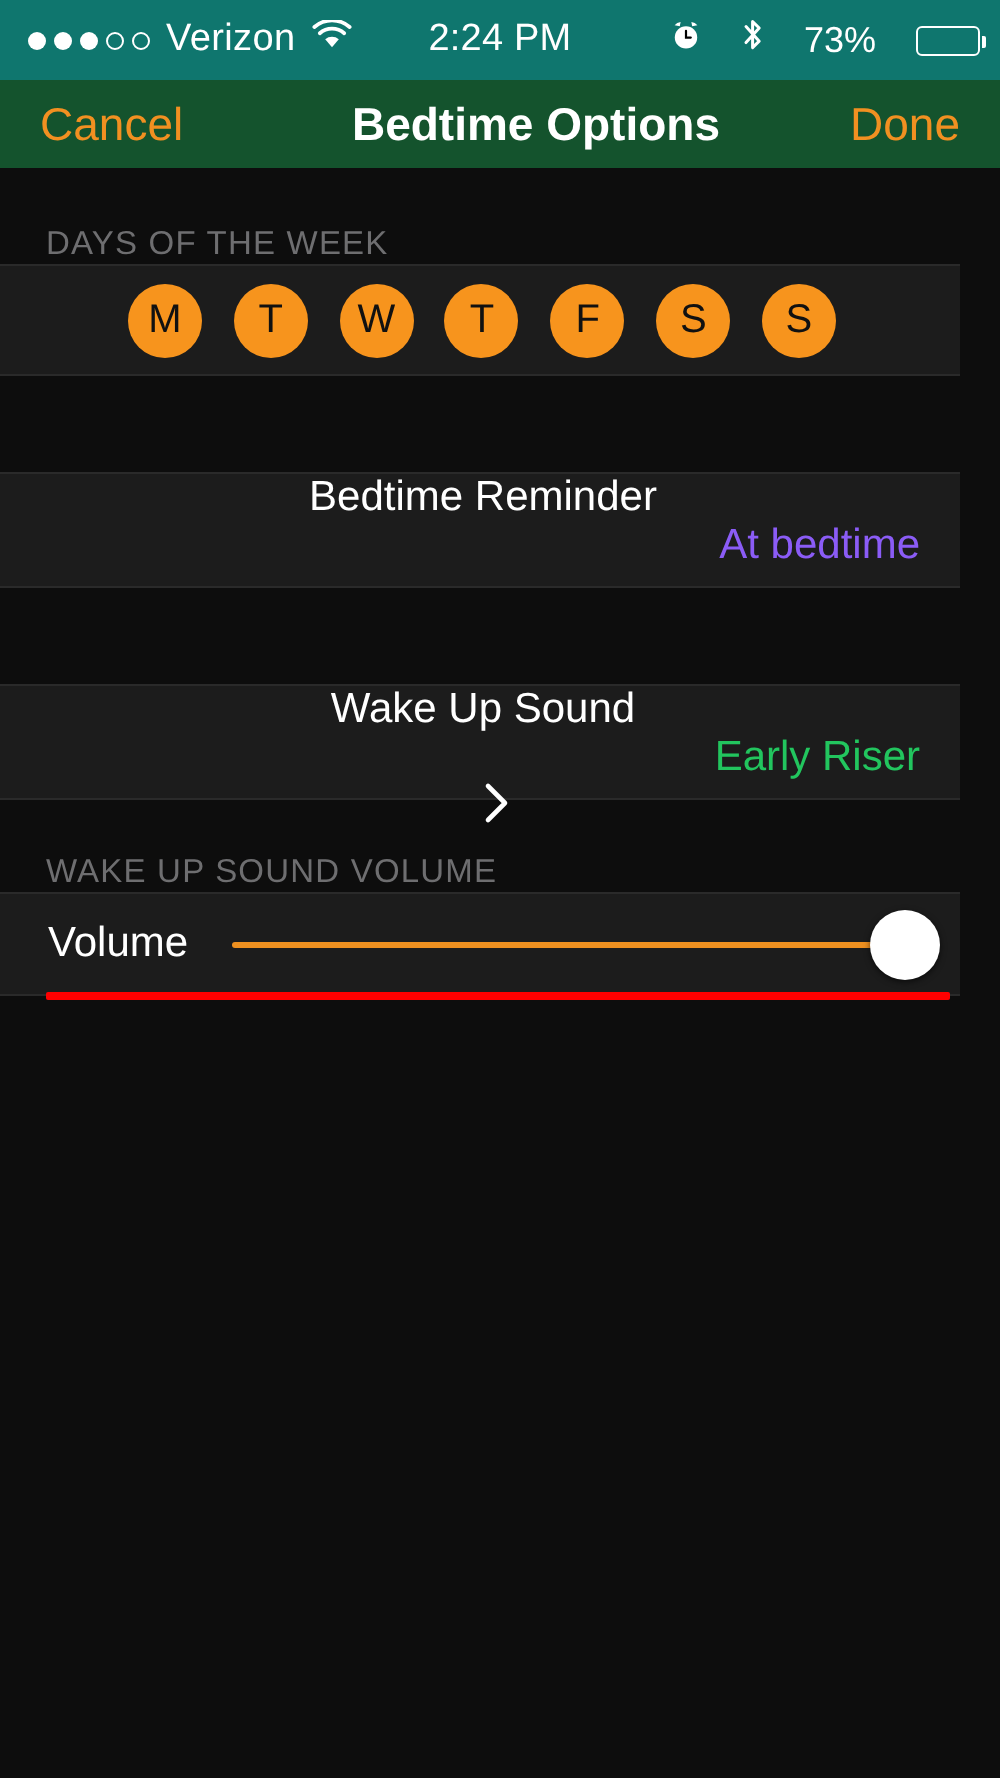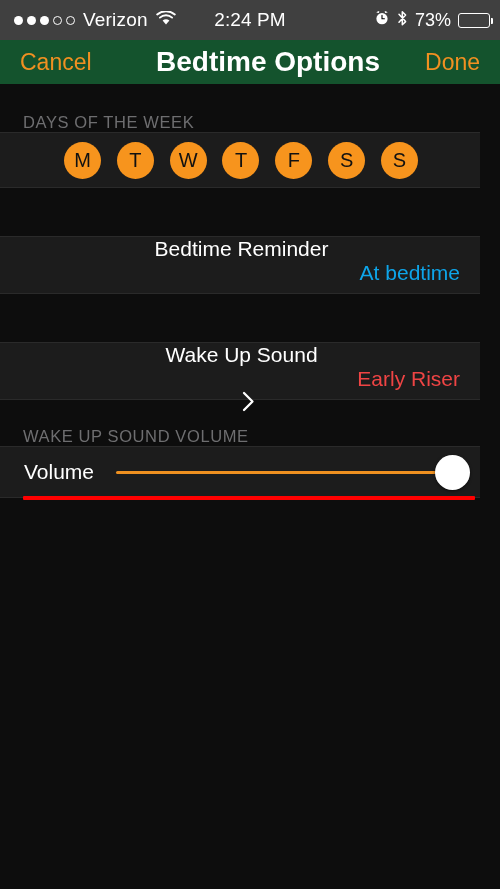--- a/index.html
+++ b/index.html
@@ -18,21 +18,21 @@
     height: 889px;
     background: #0d0d0d;
   }
 
   
   .status-bar {
     position: absolute;
     top: 0; left: 0;
     width: 500px;
     height: 40px;
-    background: #404040;
+    background: #0f766e;
     display: flex;
     align-items: center;
     color: #ffffff;
   }
   .status-left {
     display: flex;
     align-items: center;
     margin-left: 14px;
     gap: 8px;
   }
@@ -60,21 +60,21 @@
     font-weight: normal;
     letter-spacing: .1px;
     color: #ffffff;
     pointer-events: none;
   }
   .status-right {
     position: absolute;
     right: 10px;
     display: flex;
     align-items: center;
-    gap: 7px;
+    gap: 20px;
   }
   .batt-pct { font-size: 18px; color: #ffffff; }
   .batt-shell {
     position: relative;
     width: 32px; height: 15px;
     border: 1.4px solid #ffffff;
     border-radius: 3px;
     padding: 1.5px;
   }
   .batt-fill {
@@ -108,21 +108,21 @@
     font-family: inherit;
     cursor: pointer;
     white-space: nowrap;
   }
   .nav-cancel { margin-left: 20px; }
   .nav-done { position: absolute; right: 20px; }
   .nav-title {
     position: absolute;
     left: 0; right: 0;
     text-align: center;
-    font-size: 28px;
+    font-size: 23px;
     font-weight: bold;
     color: #ffffff;
     pointer-events: none;
     margin-left: 36px;
   }
 
   
   .content {
     position: absolute;
     top: 84px; left: 0;
@@ -153,23 +153,23 @@
     flex-direction: column;
   }
   .cell-title {
     font-size: 21px;
     color: #ffffff;
     flex: 0 0 auto;
   }
   .cell-value {
     margin-left: auto;
     font-size: 21px;
-    color: #0ea5e9;
-  }
-  .cell-value.muted { color: #ef4444; }
+    color: #8b5cf6;
+  }
+  .cell-value.muted { color: #22c55e; }
   .chevron {
     margin-left: 13px;
     display: flex;
     align-items: center;
   }
 
   
   .days-row {
     background: #1c1c1c;
     border-top: 1px solid #2a2a2a;

